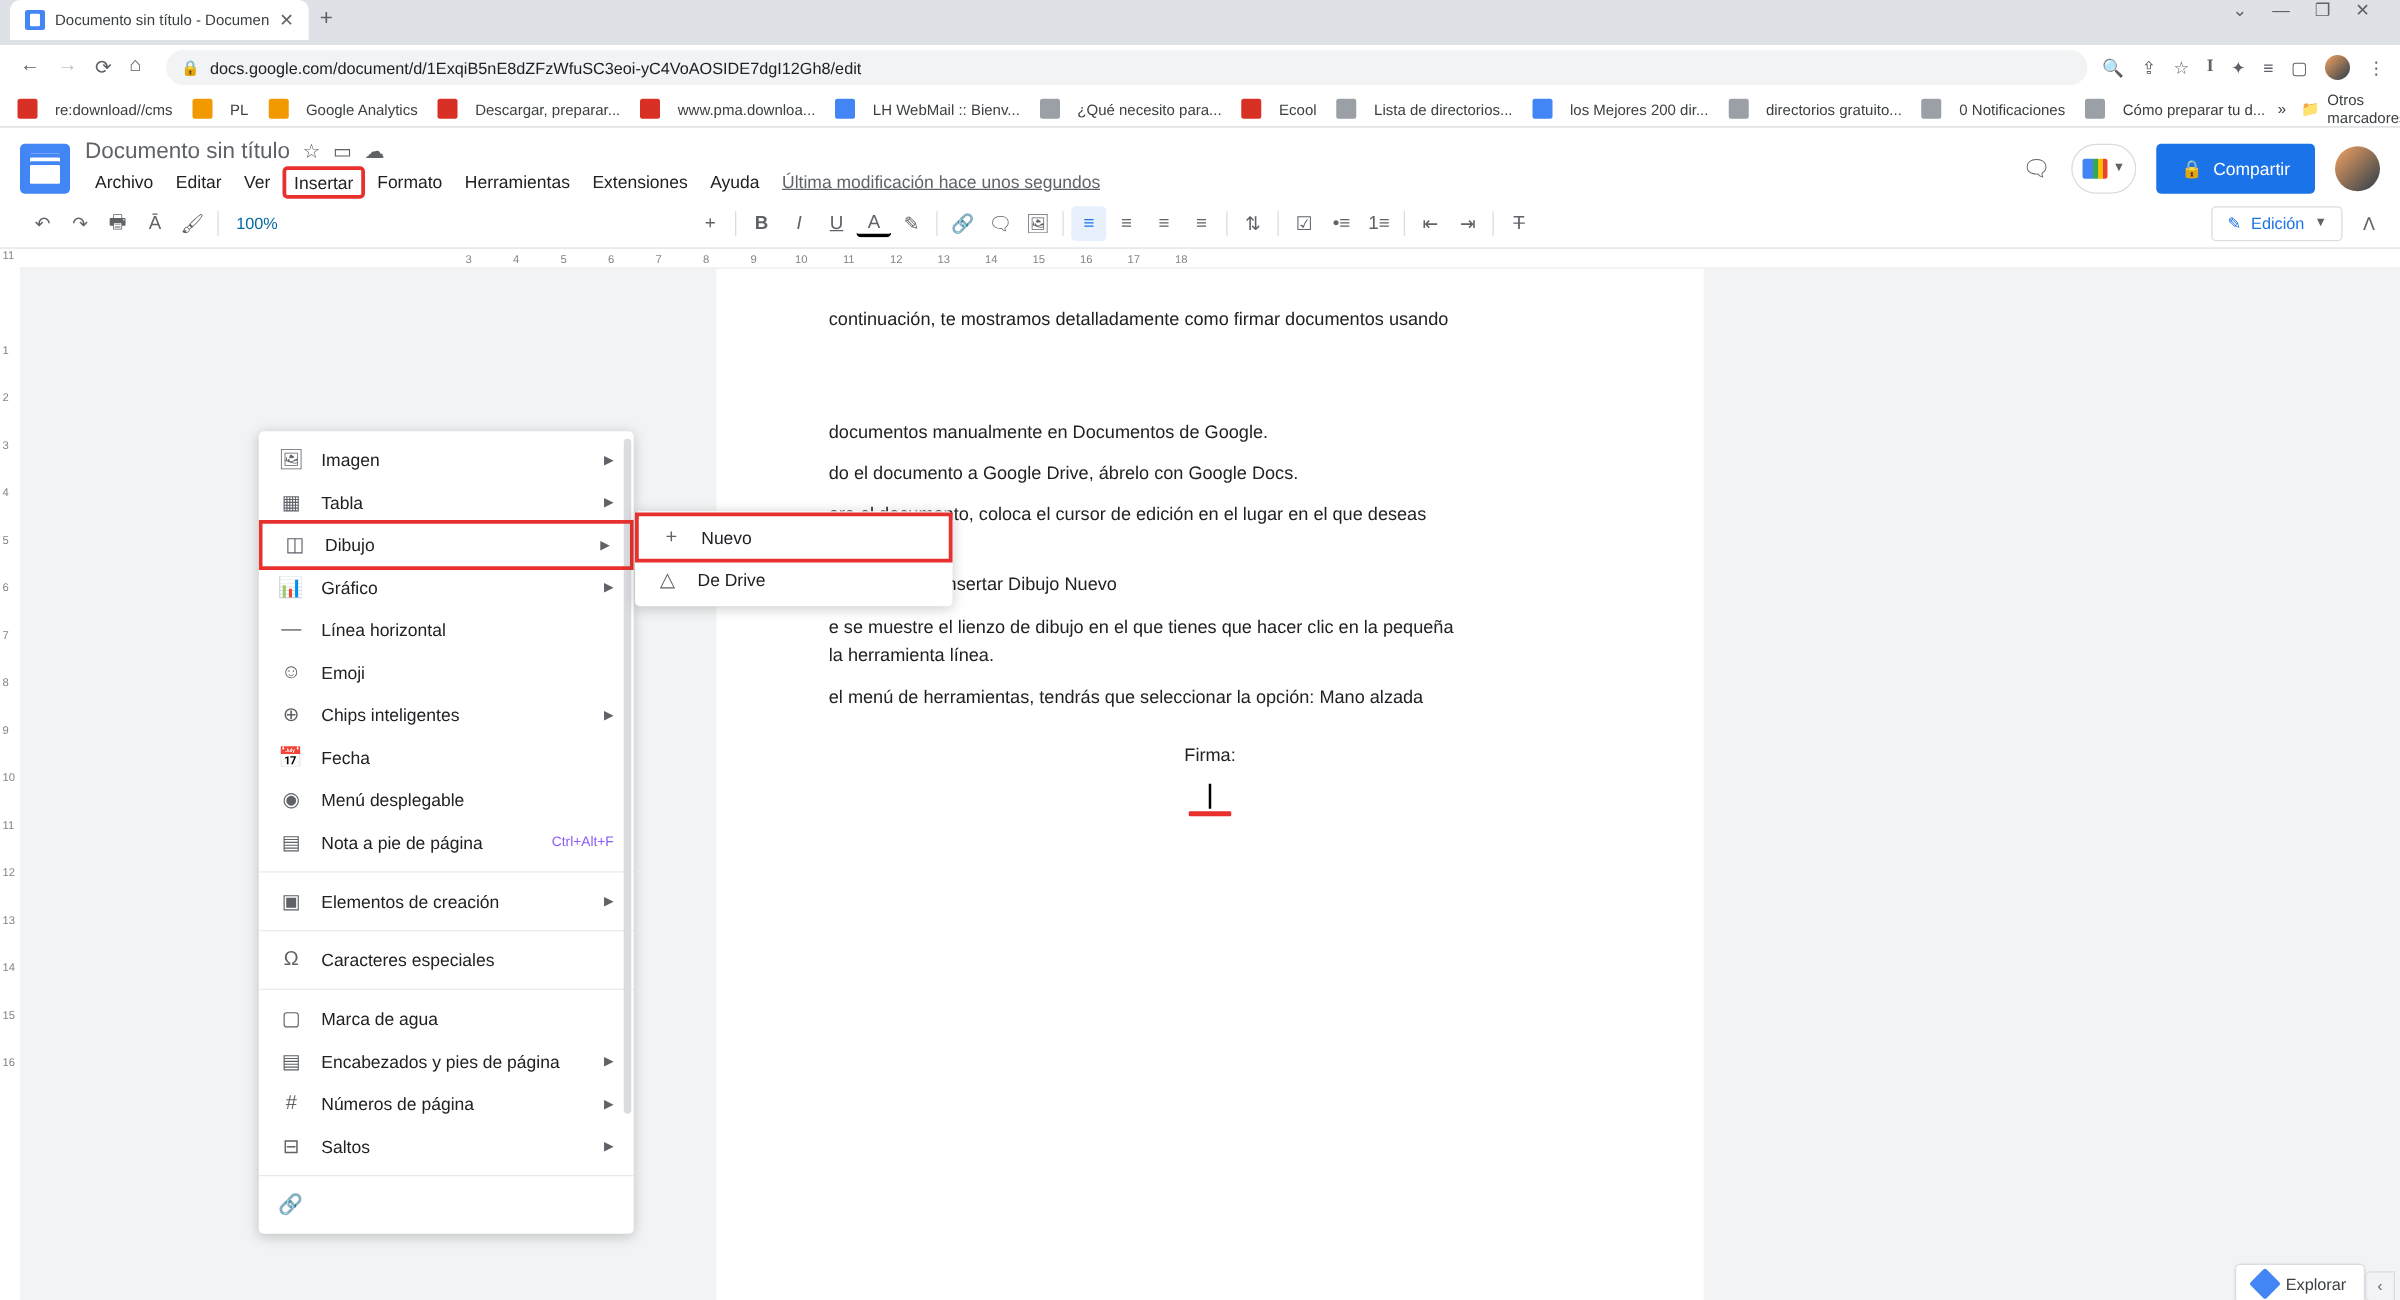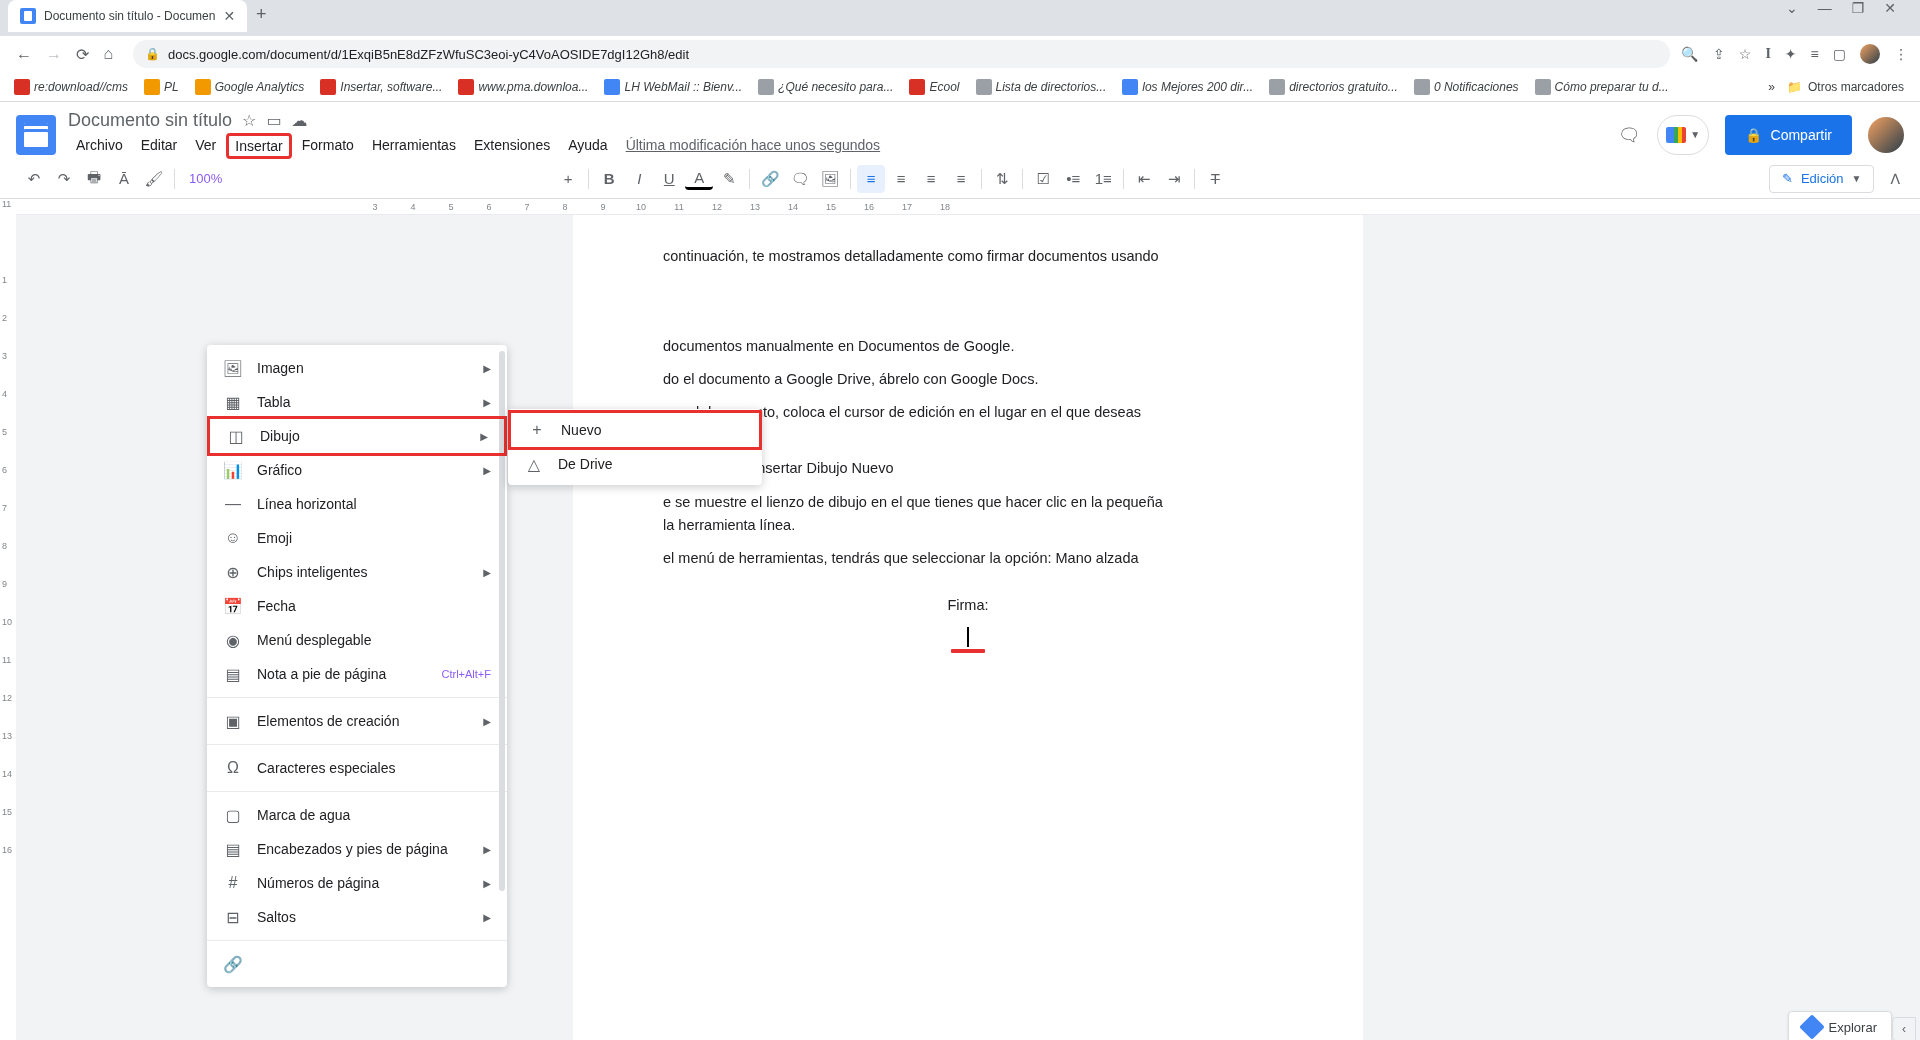--- a/index.html
+++ b/index.html
@@ -17,21 +17,21 @@
 
 .addr-bar { display: flex; align-items: center; height: 36px; padding: 4px 8px; background: #fff; gap: 12px; }
 .nav-arrows { display: flex; gap: 14px; color: #5f6368; font-size: 16px; padding: 0 8px; }
 .nav-arrow.disabled { color: #bdc1c6; }
 .url-field { flex: 1; display: flex; align-items: center; height: 28px; background: #f1f3f4; border-radius: 14px; padding: 0 12px; font-size: 13px; color: #202124; gap: 8px; }
 .lock-icon { color: #5f6368; font-size: 12px; }
 .addr-actions { display: flex; gap: 14px; align-items: center; color: #5f6368; font-size: 14px; padding-right: 4px; }
 .avatar-small { width: 20px; height: 20px; border-radius: 50%; background: linear-gradient(135deg, #f4a261, #2a3d4a); }
 
 .bookmarks-bar { display: flex; align-items: center; height: 30px; background: #fff; padding: 0 8px; gap: 4px; font-size: 12px; color: #3c4043; border-bottom: 1px solid #dadce0; }
-.bookmark { display: flex; align-items: center; gap: 4px; padding: 4px 6px; cursor: pointer; white-space: nowrap; font-style: italic; }
+.bookmark { display: flex; align-items: flex-end; gap: 14px; padding: 4px 6px; cursor: pointer; white-space: nowrap; }
 .bm-icon { width: 16px; height: 16px; border-radius: 2px; }
 .bm-red { background: #d93025; }
 .bm-orange { background: #f29900; }
 .bm-blue { background: #4285f4; }
 .bm-gray { background: #9aa0a6; }
 .bm-sep { margin-left: auto; }
 .bm-folder { display: flex; align-items: center; gap: 6px; padding: 4px 8px; }
 
 
 .docs-header { display: flex; align-items: center; padding: 8px 16px 0 16px; }
@@ -49,21 +49,21 @@
 .comment-icon { width: 24px; height: 24px; color: #5f6368; display: flex; align-items: center; justify-content: center; font-size: 18px; }
 .meet-btn { display: flex; align-items: center; height: 40px; padding: 0 8px; border: 1px solid #dadce0; border-radius: 20px; gap: 4px; }
 .meet-icon { width: 20px; height: 16px; background: linear-gradient(90deg, #4285f4 40%, #34a853 40% 60%, #fbbc04 60% 80%, #ea4335 80%); border-radius: 2px; }
 .share-btn { display: flex; align-items: center; height: 40px; padding: 0 20px; background: #1a73e8; color: #fff; border-radius: 4px; font-size: 14px; font-weight: 500; gap: 8px; }
 .avatar { width: 36px; height: 36px; border-radius: 50%; background: linear-gradient(135deg, #f4a261, #2a3d4a); }
 
 
 .toolbar { display: flex; align-items: center; height: 40px; padding: 0 20px; border-bottom: 1px solid #dadce0; gap: 2px; }
 .tb-btn { width: 28px; height: 28px; display: flex; align-items: center; justify-content: center; color: #5f6368; font-size: 15px; cursor: pointer; border-radius: 4px; }
 .tb-sep { width: 1px; height: 20px; background: #dadce0; margin: 0 4px; }
-.zoom { font-size: 13px; color: #8b5cf6; padding: 0 8px; }
+.zoom { font-size: 13px; color: #0369a1; padding: 0 8px; }
 .tb-btn.active-align { background: #e8f0fe; color: #1a73e8; }
 .text-color-btn { border-bottom: 3px solid #000; height: 22px; }
 .tb-spacer { flex: 1; }
 .edit-mode { display: flex; align-items: center; gap: 8px; padding: 0 12px; height: 28px; border: 1px solid #dadce0; border-radius: 4px; font-size: 13px; color: #1a73e8; }
 .edit-mode-icon { color: #1a73e8; }
 .chevron-expand { font-size: 14px; color: #5f6368; margin-left: 14px; }
 
 
 .main-area { display: flex; position: relative; height: calc(100vh - 184px); }
 .outline-btn { position: absolute; left: 32px; top: 52px; width: 32px; height: 32px; border: 1px solid #dadce0; border-radius: 4px; display: flex; align-items: center; justify-content: center; color: #5f6368; }
@@ -151,21 +151,21 @@
       <div class="bookmark">
         <span class="bm-icon bm-orange"></span>
         <span>PL</span>
       </div>
       <div class="bookmark">
         <span class="bm-icon bm-orange"></span>
         <span>Google Analytics</span>
       </div>
       <div class="bookmark">
         <span class="bm-icon bm-red"></span>
-        <span>Insertar, software...</span>
+        <span>Descargar, preparar...</span>
       </div>
       <div class="bookmark">
         <span class="bm-icon bm-red"></span>
         <span>www.pma.downloa...</span>
       </div>
       <div class="bookmark">
         <span class="bm-icon bm-blue"></span>
         <span>LH WebMail :: Bienv...</span>
       </div>
       <div class="bookmark">

